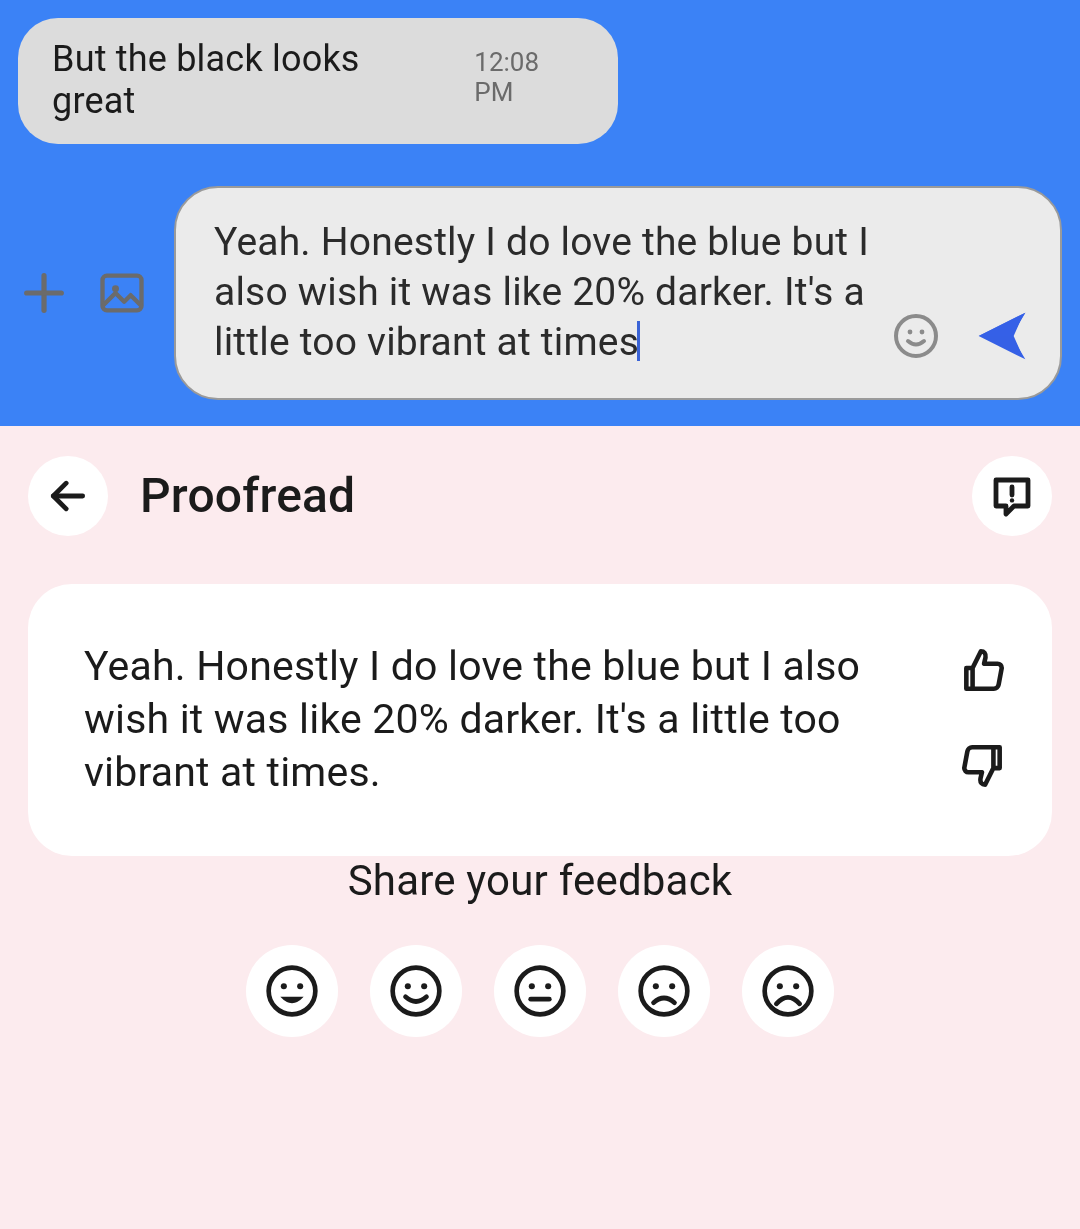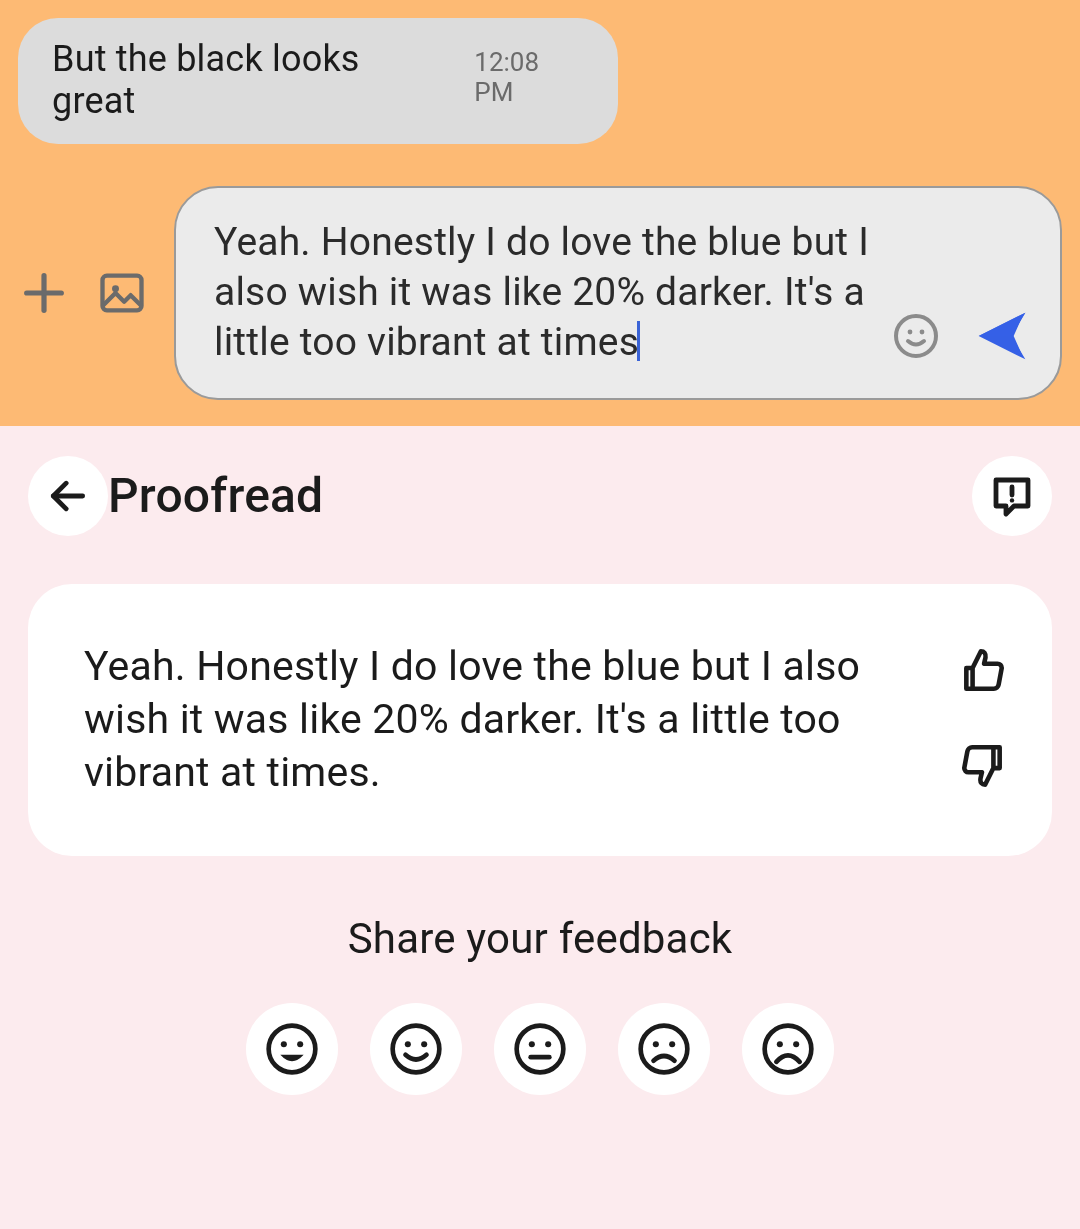--- a/index.html
+++ b/index.html
@@ -1,19 +1,19 @@
 <!DOCTYPE html>
 <html><head>
   <meta charset="utf-8">
   <style>
     * { box-sizing: border-box; margin: 0; padding: 0; }
     html, body { width: 1080px; height: 1229px; font-family: -apple-system, Roboto, "Segoe UI", sans-serif; background: #ebebeb; overflow: hidden; }
 
     
-    .chat-area { background: #fdba74; padding: 18px 18px 0 18px; }
+    .chat-area { background: #3b82f6; padding: 18px 18px 0 18px; }
 
     .bubble-received {
       display: inline-flex; align-items: baseline;
       background: #dcdcdc;
       border-radius: 40px;
       padding: 20px 34px 22px 34px;
       max-width: 600px;
       gap: 24px;
     }
     .bubble-received .msg-text { font-size: 36px; color: #1b1b1b; letter-spacing: .2px; }
@@ -67,21 +67,21 @@
     
     .proofread-panel {
       background: #fcebee;
       border-top-left-radius: 0;
       border-top-right-radius: 0;
       padding: 30px 28px 0 28px;
       height: 100%;
       position: relative;
     }
     .pr-header {
-      display: flex; align-items: center; 
+      display: flex; align-items: center; gap: 32px;
     }
     .circle-btn {
       width: 80px; height: 80px; border-radius: 50%;
       background: #ffffff; display: flex; align-items: center; justify-content: center;
       cursor: pointer;
       color: #1b1b1b;
     }
     .pr-title { font-size: 48px; font-weight: 500; color: #1b1b1b; flex: 1; letter-spacing: .2px; }
 
     .pr-card {
@@ -103,21 +103,21 @@
       display:inline-block; position:relative;
     }
     .pr-card .period-hl::after{
       content:''; position:absolute; left:-2px; right:-15px; top:-6px; bottom:-6px;
       background:#cfcafc; z-index:-1;
     }
     .pr-card-votes { display:flex; flex-direction:column; gap:42px; color:#1b1b1b; }
     .pr-card-votes .vote { cursor:pointer; }
 
     .feedback-prompt {
-      text-align:center; font-size:42px; color:#1b1b1b; margin-top:58px; letter-spacing:.2px;
+      text-align:center; font-size:42px; color:#1b1b1b; letter-spacing:.2px;
     }
     .feedback-row {
       display:flex; justify-content:center; gap:32px; margin-top:40px;
     }
     .face-btn {
       width:92px; height:92px; border-radius:50%; background:#ffffff;
       display:flex; align-items:center; justify-content:center; cursor:pointer;
       color:#1b1b1b;
     }
   </style>

